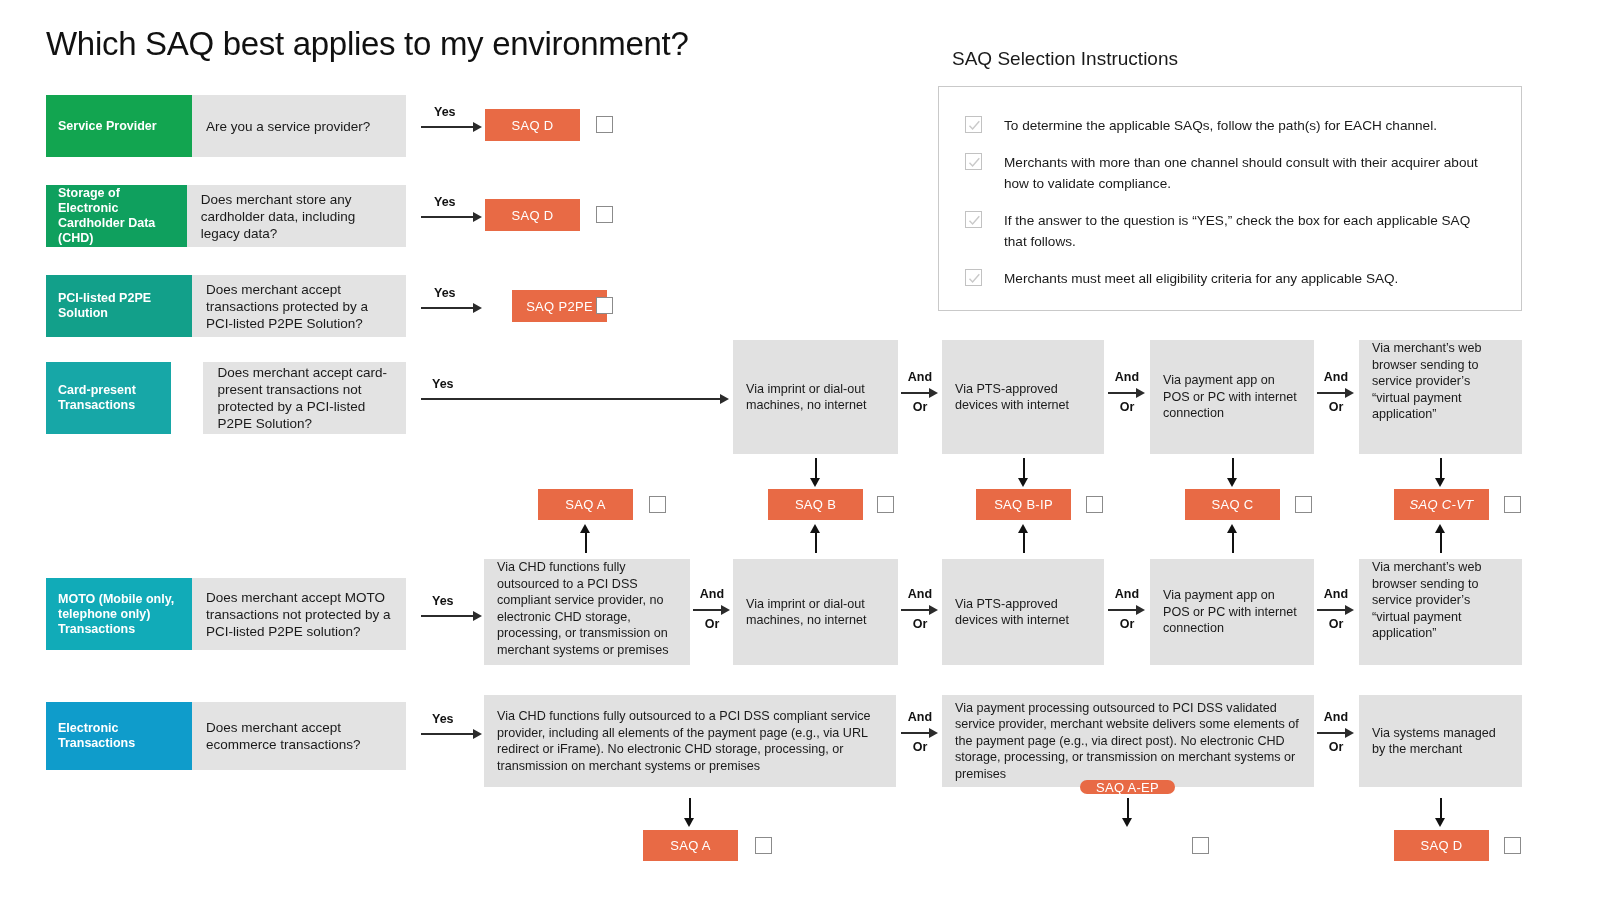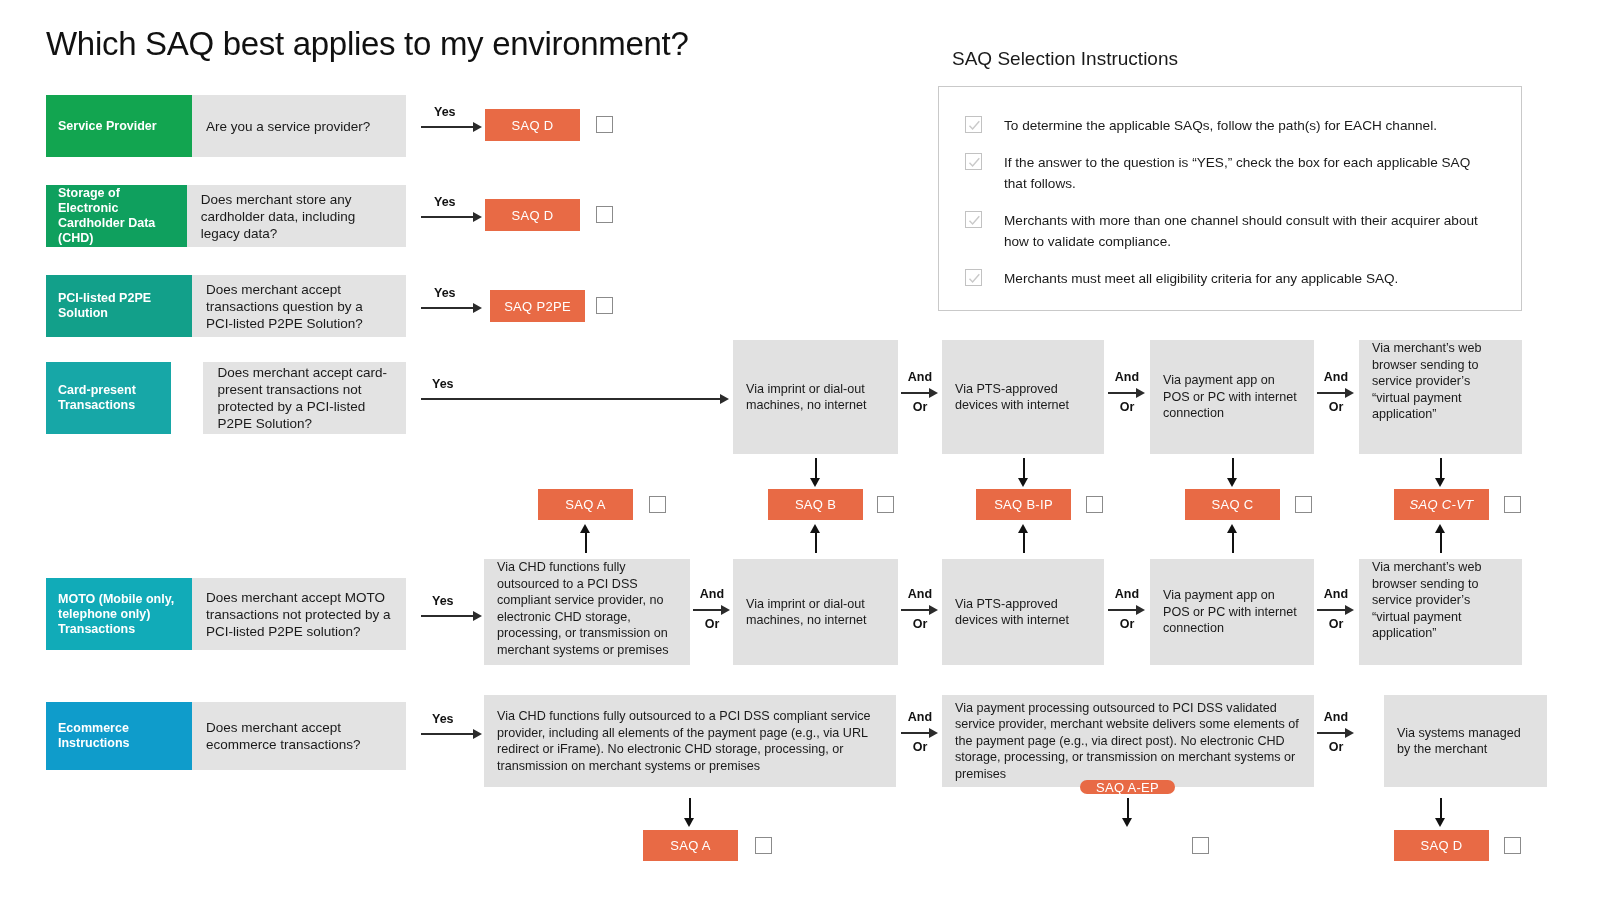--- a/index.html
+++ b/index.html
@@ -145,28 +145,28 @@
   <div class="yes-lbl" style="left:434px; top:195px;">Yes</div>
   <div class="harrow" style="left:421px; top:211px; width:62px;">
     <div class="ln" style="width:53px;"></div>
       <div class="hd" style="left:52px;"></div>
   </div>
   <div class="saq" style="left:485px; top:199px; width:95px; height:32px;">SAQ D</div>
   <div class="cbox" style="left:596px; top:206px;"></div>
 
   <div class="chan-row" style="left:46px; top:275px; width:360px; height:62px;">
     <div class="chan-tag" style="width:146px; background:#12a08a;">PCI-listed P2PE Solution</div>
-    <div class="chan-q" style="width:214px;">Does merchant accept transactions question by a PCI-listed P2PE Solution?</div>
+    <div class="chan-q" style="width:214px;">Does merchant accept transactions protected by a PCI-listed P2PE Solution?</div>
   </div>
   <div class="yes-lbl" style="left:434px; top:286px;">Yes</div>
   <div class="harrow" style="left:421px; top:302px; width:62px;">
     <div class="ln" style="width:53px;"></div>
       <div class="hd" style="left:52px;"></div>
   </div>
-  <div class="saq" style="left:490px; top:290px; width:95px; height:32px;">SAQ  P2PE</div>
+  <div class="saq" style="left:512px; top:290px; width:95px; height:32px;">SAQ  P2PE</div>
   <div class="cbox" style="left:596px; top:297px;"></div>
 
   <div class="chan-row" style="left:46px; top:362px; width:360px; height:72px;">
     <div class="chan-tag" style="width:146px; background:#17a7a7;">Card-present Transactions</div>
     <div class="chan-q" style="width:238px;margin-left:32px;">Does merchant accept card-present transactions not protected by a PCI-listed P2PE Solution?</div>
   </div>
   <div class="yes-lbl" style="left:432px; top:377px;">Yes</div>
   <div class="harrow" style="left:421px; top:393px; width:310px;">
     <div class="ln" style="width:300px;"></div>
       <div class="hd" style="left:299px;"></div>
@@ -296,21 +296,21 @@
     <div class="lbl">And</div>
     <div class="mid">
         <div class="ln"></div>
         <div class="hd"></div>
       </div>
     <div class="lbl">Or</div>
   </div>
   <div class="gbox top" style="left:1359px; top:559px; width:163px; height:106px;">Via merchant’s web browser sending to service provider’s “virtual payment application”</div>
 
   <div class="chan-row" style="left:46px; top:702px; width:360px; height:68px;">
-    <div class="chan-tag" style="width:146px; background:#0f9ccb;">Ecommerce Instructions</div>
+    <div class="chan-tag" style="width:146px; background:#0f9ccb;">Electronic Transactions</div>
     <div class="chan-q" style="width:214px;">Does merchant accept ecommerce transactions?</div>
   </div>
   <div class="yes-lbl" style="left:432px; top:712px;">Yes</div>
   <div class="harrow" style="left:421px; top:728px; width:62px;">
     <div class="ln" style="width:53px;"></div>
       <div class="hd" style="left:52px;"></div>
   </div>
 
   <div class="gbox" style="left:484px; top:695px; width:412px; height:92px;">Via CHD functions fully outsourced to a PCI DSS compliant service provider, including all elements of the payment page (e.g., via URL redirect or iFrame). No electronic CHD storage, processing, or transmission on merchant systems or premises</div>
   <div class="andor" style="left:897px; top:710px;">
@@ -323,21 +323,21 @@
   </div>
   <div class="gbox" style="left:942px; top:695px; width:372px; height:92px;">Via payment processing outsourced to PCI DSS validated service provider, merchant website delivers some elements of the payment page (e.g., via direct post). No electronic CHD storage, processing, or transmission on merchant systems or premises</div>
   <div class="andor" style="left:1313px; top:710px;">
     <div class="lbl">And</div>
     <div class="mid">
         <div class="ln"></div>
         <div class="hd"></div>
       </div>
     <div class="lbl">Or</div>
   </div>
-  <div class="gbox" style="left:1359px; top:695px; width:163px; height:92px;margin-left:25px;">Via systems managed by the merchant</div>
+  <div class="gbox" style="left:1359px; top:695px; width:163px; height:92px;">Via systems managed by the merchant</div>
 
   <div class="varrow down" style="left:684px; top:798px; height:29px;">
       <div class="ln" style="height:21px;"></div>
       <div class="hd" style="top:20px;"></div>
     </div>
   <div class="varrow down" style="left:1122px; top:798px; height:29px;">
       <div class="ln" style="height:21px;"></div>
       <div class="hd" style="top:20px;"></div>
     </div>
   <div class="varrow down" style="left:1435px; top:798px; height:29px;">
@@ -364,29 +364,29 @@
             </svg>
         </span>
         <span class="instr-text">To determine the applicable SAQs, follow the path(s) for EACH channel.</span>
       </div>
       <div class="instr-item">
         <span class="instr-check">
           <svg width="13" height="13" viewBox="0 0 13 13">
               <path d="M1.5 6.8 L4.6 10 L11.3 2.2" fill="none" stroke="#c9c9c9" stroke-width="1.4"></path>
             </svg>
         </span>
-        <span class="instr-text">If the answer to the question is “YES,” check the box for each applicable SAQ that follows.</span>
+        <span class="instr-text">Merchants with more than one channel should consult with their acquirer about how to validate compliance.</span>
       </div>
       <div class="instr-item">
         <span class="instr-check">
           <svg width="13" height="13" viewBox="0 0 13 13">
               <path d="M1.5 6.8 L4.6 10 L11.3 2.2" fill="none" stroke="#c9c9c9" stroke-width="1.4"></path>
             </svg>
         </span>
-        <span class="instr-text">Merchants with more than one channel should consult with their acquirer about how to validate compliance.</span>
+        <span class="instr-text">If the answer to the question is “YES,” check the box for each applicable SAQ that follows.</span>
       </div>
       <div class="instr-item">
         <span class="instr-check">
           <svg width="13" height="13" viewBox="0 0 13 13">
               <path d="M1.5 6.8 L4.6 10 L11.3 2.2" fill="none" stroke="#c9c9c9" stroke-width="1.4"></path>
             </svg>
         </span>
         <span class="instr-text">Merchants must meet all eligibility criteria for any applicable SAQ.</span>
       </div>
     </div>

